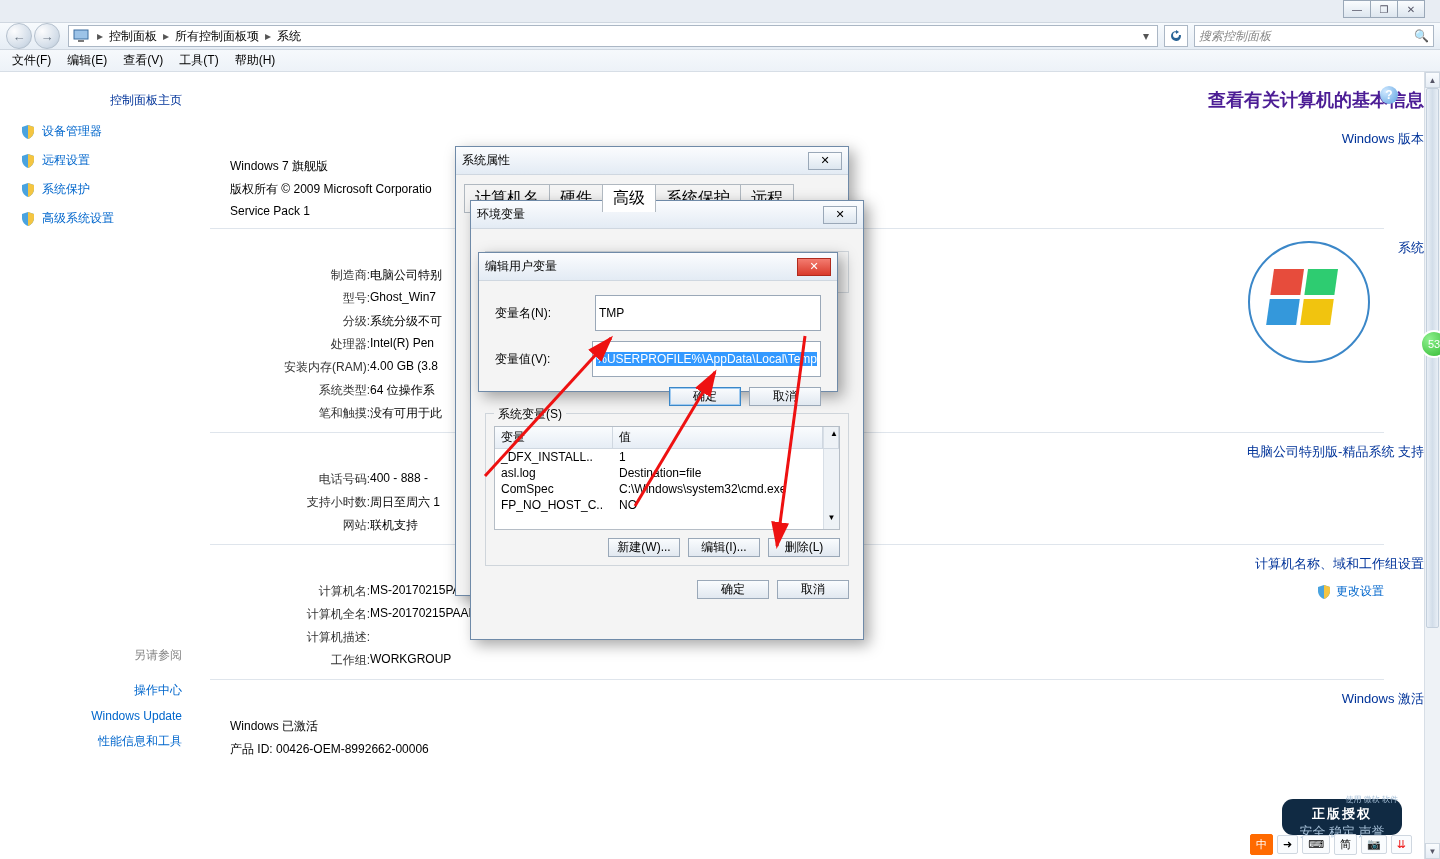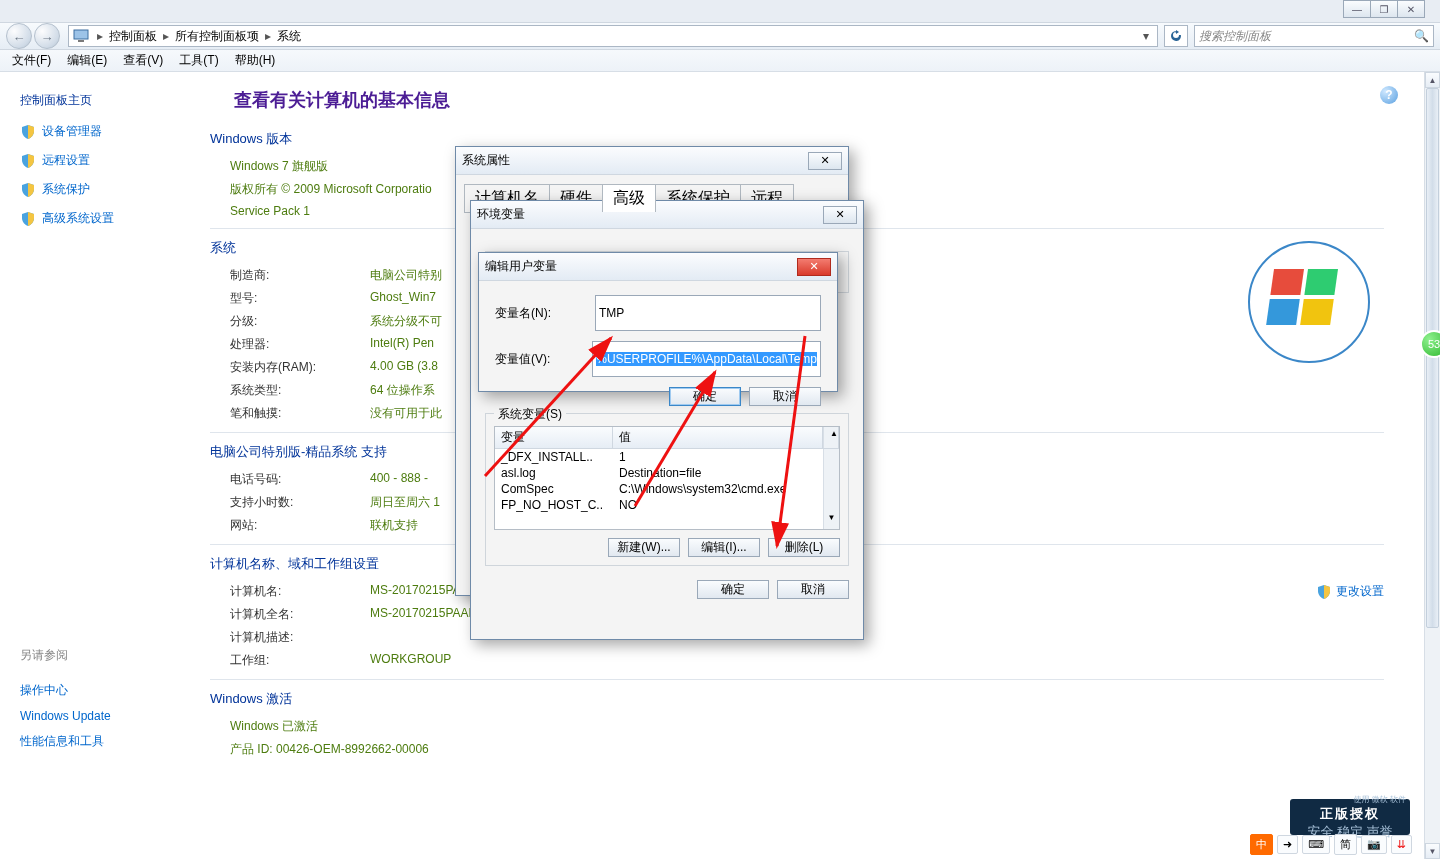--- a/index.html
+++ b/index.html
@@ -20,35 +20,35 @@
 .addressbar .drop { margin-left:auto; color:#555; padding:0 4px;}
 .refresh-btn { width:24px; height:22px; border:1px solid #abb7c5; background:#fff; display:flex; align-items:center; justify-content:center; color:#2a6496; }
 .searchbar { width:240px; height:22px; border:1px solid #abb7c5; background:#fff; margin-left:6px; display:flex; align-items:center; padding:0 4px; color:#888; font-style:italic; }
 .searchbar .mag { margin-left:auto; color:#2a6496; font-style:normal; }
 
 
 .menubar { position:absolute; top:50px; left:0; right:0; height:22px; background:linear-gradient(#f6f9fc,#edf2f8); border-bottom:1px solid #d7dee6; display:flex; align-items:center; padding:0 4px; }
 .menubar .mitem { padding:0 8px; }
 
 
-.main { position:absolute; top:72px; left:0; right:16px; bottom:0; background:#fff; display:flex; }
+.main { position:absolute; top:72px; left:0; right:16px; bottom:0; background:#fff; display:flex;text-align:right; }
 .sidebar { width:190px; padding:20px 8px 0 20px; background:#fff; }
 .sidebar .side-head { color:#003399; font-size:12px; margin-bottom:14px; }
 .sidebar .side-link { display:flex; align-items:center; color:#0066cc; margin-bottom:12px; cursor:pointer; }
 .sidebar .side-link .sicon { width:16px; height:16px; margin-right:6px; flex:none;}
 .sidebar .see-also { margin-top:420px; color:#888; }
 .sidebar .see-also-head { margin-bottom:18px; }
 .sidebar .see-also .slink { color:#0066cc; margin-bottom:10px; display:block; }
 
 .content { flex:1; padding:16px 0 0 20px; position:relative; }
 .content h1 { color:#4c1d95; font-size:18px; font-weight:bold; margin-bottom:18px;margin-left:24px; }
 .section-head { color:#003399; font-size:13px; margin:6px 0 10px 0; }
 .kv { display:flex; margin:6px 0 6px 20px; }
 .kv .key { width:140px; color:#333; }
-.kv .val { color:#4d7c0f; }
+.kv .val { color:#000000; }
 .link { color:#0066cc; }
 .hr { border-bottom:1px solid #dfe5ec; margin:10px 40px 10px 0; }
 
 .change-link { position:absolute; right:40px; color:#0066cc; display:flex; align-items:center;}
 .change-link .cicon{ width:16px;height:16px; margin-right:4px;}
 
 .help-btn { position:absolute; top:14px; right:26px; width:18px; height:18px; border-radius:50%; background:radial-gradient(circle at 30% 30%,#cfe8ff,#5aa0e0); color:#fff; font-weight:bold; display:flex; align-items:center; justify-content:center; font-size:12px;}
 
 
 .vscroll { position:absolute; top:72px; right:0; bottom:0; width:16px; background:#eef2f6; border-left:1px solid #d7dee6; }
@@ -94,21 +94,21 @@
 
 
 .arrow-svg{ position:absolute; pointer-events:none; z-index:40; left:455px; top:146px; width:420px; height:480px;}
 
 
 .winlogo { position:absolute; right:50px; top:165px; width:130px; height:130px; }
 
 
 .tray { position:absolute; right:28px; bottom:4px; display:flex; align-items:center; gap:4px; font-size:11px;}
 .tray .pill { padding:2px 5px; border:1px solid #cfd7e0; background:#fafcfe; border-radius:2px;}
-.genuine-badge{ position:absolute; right:30px; bottom:24px; width:120px; height:36px; background:#102a43; color:#fff; font-size:11px; display:flex; flex-direction:column; align-items:center; justify-content:center; border-radius:3px;}
+.genuine-badge{ position:absolute; right:38px; bottom:24px; width:120px; height:36px; background:#102a43; color:#fff; font-size:11px; display:flex; flex-direction:column; align-items:center; justify-content:center; border-radius:11px;}
 .genuine-badge .l1{font-size:13px; font-weight:bold; letter-spacing:2px;}
 .genuine-badge .l2{font-size:13px; color:#a7c0d8;}
 .floating-badge{position:absolute; right:-8px; top:330px; width:28px; height:28px; border-radius:50%; background:radial-gradient(circle at 30% 30%,#8ef08e,#2eb82e); color:#fff; font-size:11px; display:flex; align-items:center; justify-content:center; border:2px solid #fff;}
 
 </style>
 </head>
 <body>
 
 <div class="titlebar">
   <div class="tb-btn">—</div>

